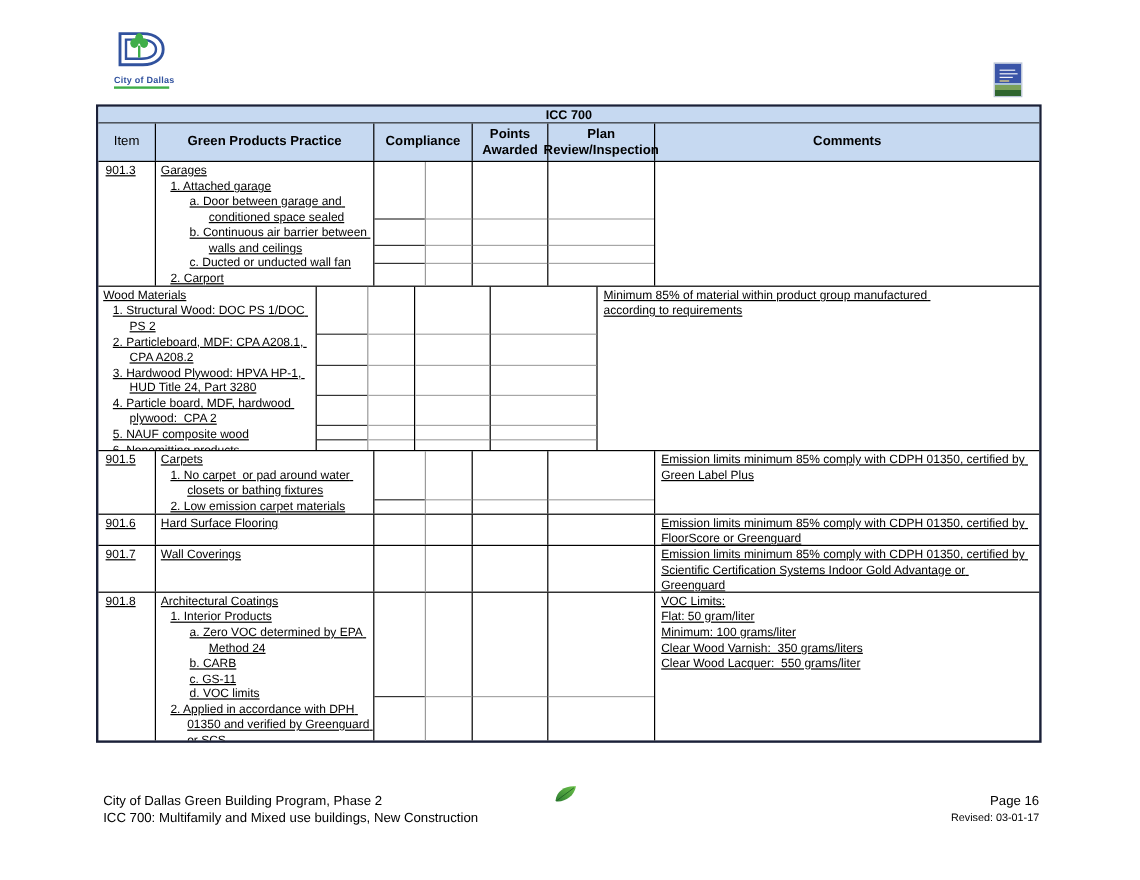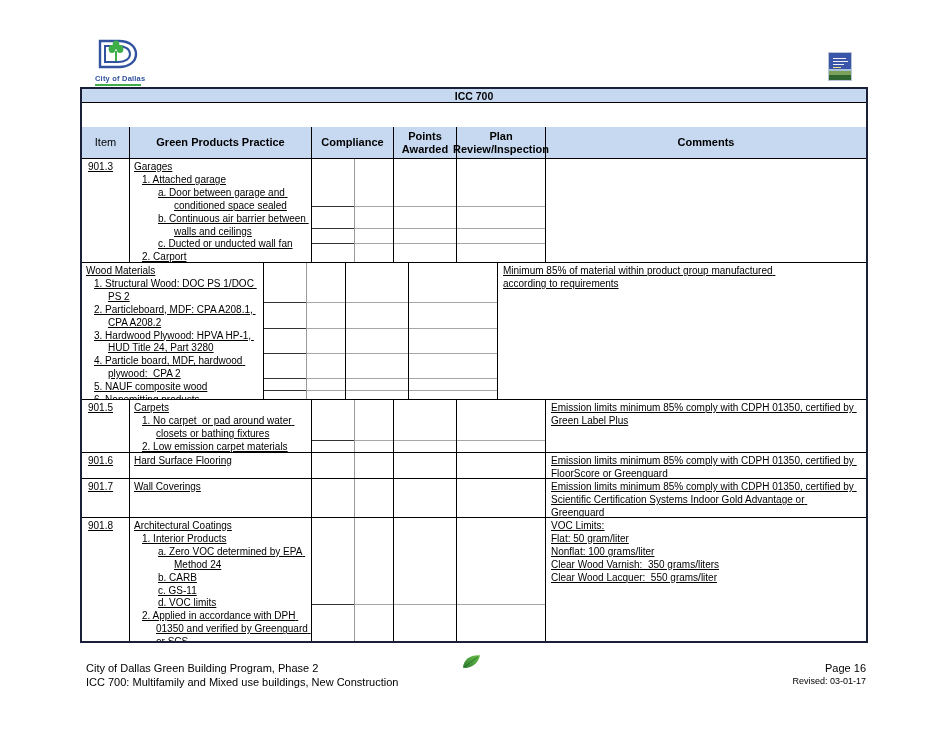--- a/index.html
+++ b/index.html
@@ -10,39 +10,39 @@
     --leaf-green:#44a340;
     --cover-blue:#3b55a8;
     --cover-green:#2f6630;
   }
   *{box-sizing:border-box;margin:0;padding:0;}
   html,body{background:#fff;}
   body{width:950px;height:733px;font-family:"Liberation Sans","DejaVu Sans",sans-serif;color:#000;}
   .page{position:relative;width:950px;height:733px;background:#fff;overflow:hidden;}
 
   
-  .logo{position:absolute;left:95px;top:39px;width:46px;}
+  .logo{position:absolute;left:95px;top:26px;width:46px;}
   .logo-caption{font-size:7.5px;font-weight:bold;color:var(--logo-blue);letter-spacing:.2px;margin-top:1px;white-space:nowrap;}
   .logo-underline{height:2px;background:var(--logo-green);margin-top:1px;width:46px;}
 
   
   .cover{position:absolute;left:828px;top:52px;width:24px;height:29px;
     background:linear-gradient(180deg,var(--cover-blue) 0 60%,#a8c0d8 60% 67%,#7aa05a 67% 82%,var(--cover-green) 82% 100%);
     border:1px solid #b9c4d6;}
   .cover .tline{position:absolute;left:4px;height:1px;background:rgba(255,255,255,.92);}
   .cover .tline.t1{top:5px;width:13px;}
   .cover .tline.t2{top:8px;width:15px;}
   .cover .tline.t3{top:11px;width:11px;}
   .cover .tline.t4{top:14px;width:8px;background:rgba(255,230,120,.95);}
 
   
   .icc-table{position:absolute;left:80px;top:87px;width:788px;border:2px solid var(--border-dark);background:#fff;}
   .title-bar{height:14px;background:var(--header-fill);border-bottom:1px solid #000;
     display:flex;align-items:center;justify-content:center;font-size:10.5px;font-weight:bold;}
-  .head-row{display:flex;height:32px;background:var(--header-fill);border-bottom:1px solid #000;margin-top:24px;}
+  .head-row{display:flex;height:32px;background:var(--header-fill);border-bottom:1px solid #000;}
   .head-row>div{display:flex;align-items:center;justify-content:center;text-align:center;
     font-size:11px;font-weight:bold;line-height:12.5px;border-right:1px solid #000;}
   .head-row>div:last-child{border-right:none;}
   .hc-item{font-weight:normal !important;}
 
   .col-item{width:48px;}
   .col-practice{width:182px;}
   .col-c1{width:43px;}
   .col-c2{width:39px;}
   .col-points{width:63px;}
@@ -289,21 +289,21 @@
             <div class="sub" style="height: 86px;"></div>
             <div class="sub" style="height: 37px;"></div>
           </div>
           <div class="col-plan stack">
             <div class="sub" style="height: 86px;"></div>
             <div class="sub" style="height: 37px;"></div>
           </div>
           <div class="col-comments comments-cell">
             <div class="cline u">VOC Limits:</div>
             <div class="cline">Flat: 50 gram/liter</div>
-            <div class="cline">Nonflat: 100 grams/liter</div>
+            <div class="cline">Minimum: 100 grams/liter</div>
             <div class="cline">Clear Wood Varnish:  350 grams/liters</div>
             <div class="cline">Clear Wood Lacquer:  550 grams/liter</div>
           </div>
         </div>
       </div>
   </div>
 
   <div class="footer-left">
     <div>City of Dallas Green Building Program, Phase 2</div>
     <div>ICC 700: Multifamily and Mixed use buildings, New Construction</div>

